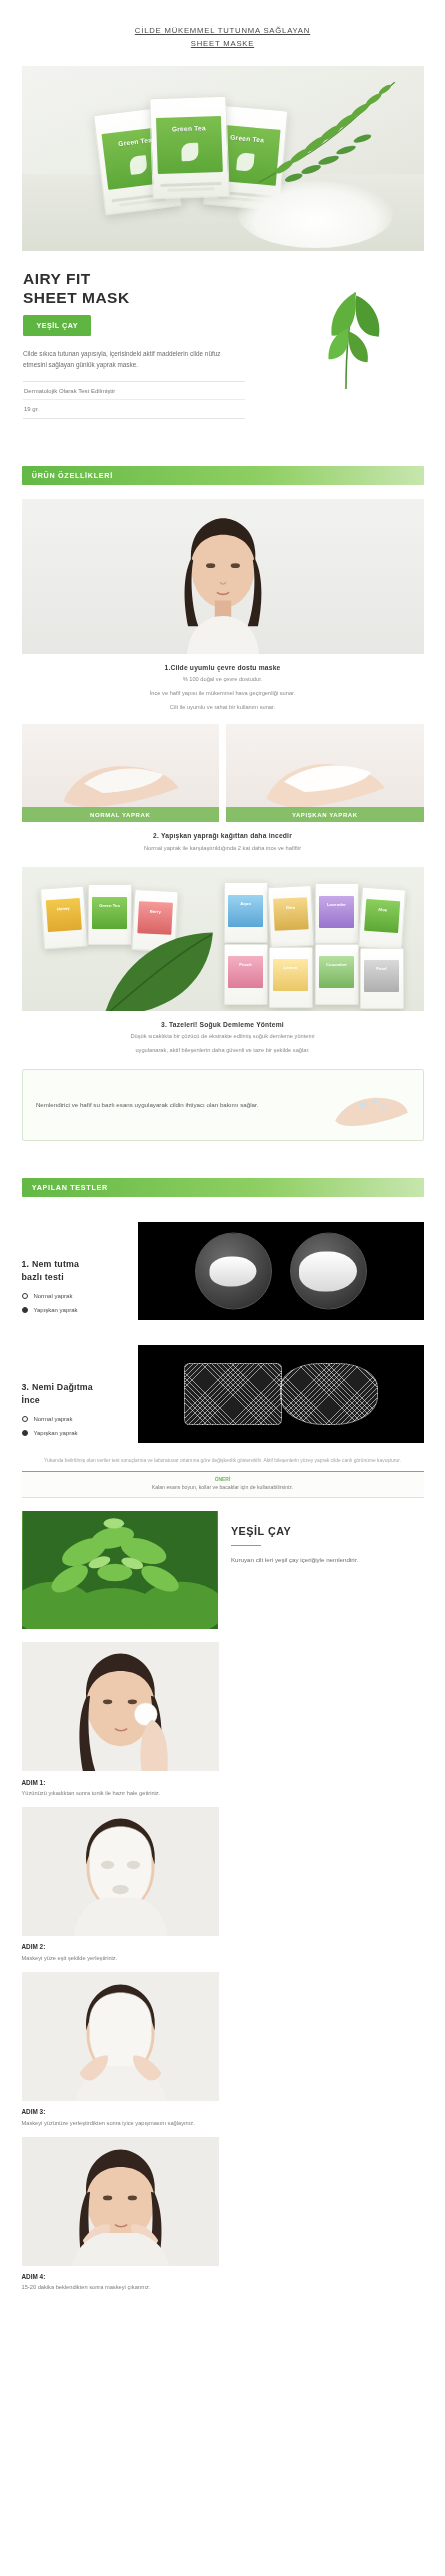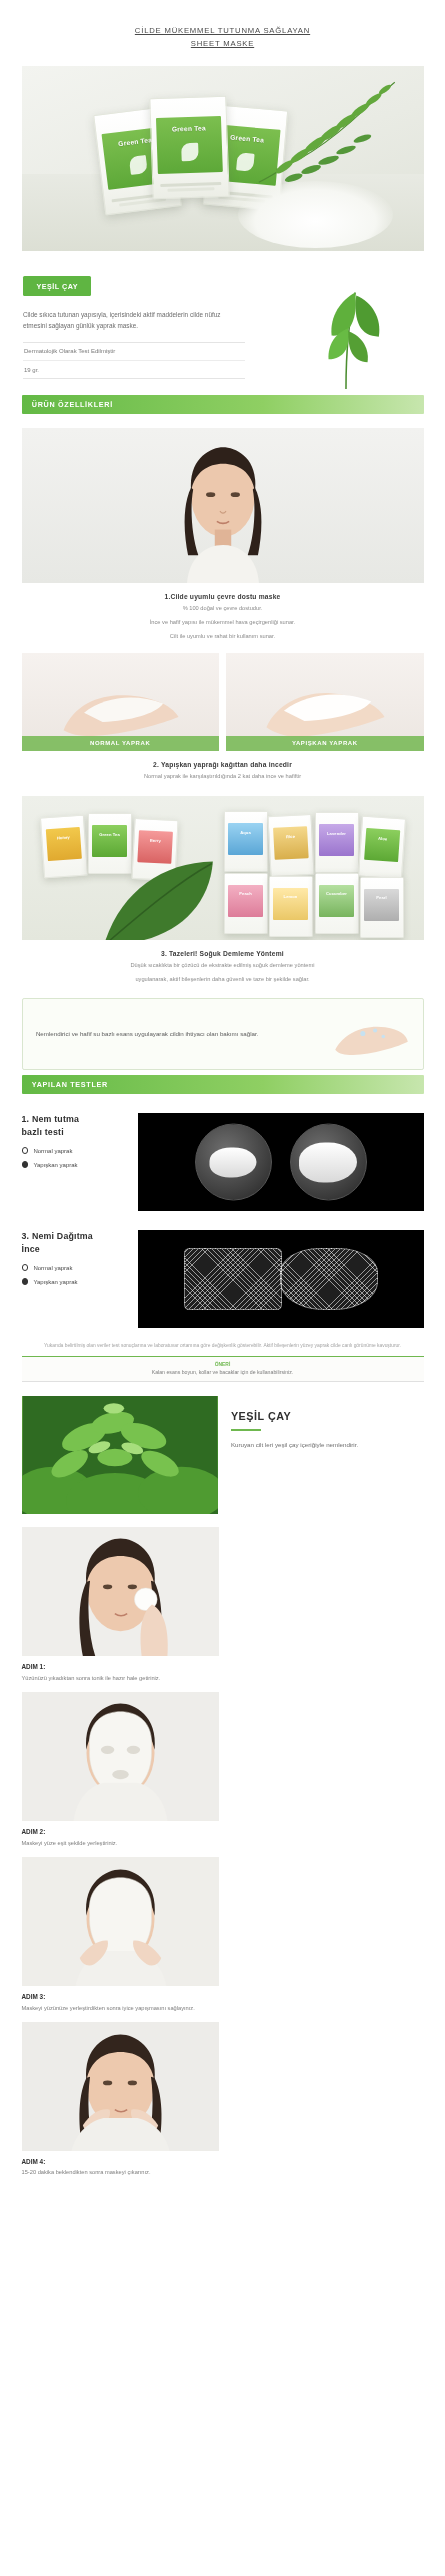--- a/index.html
+++ b/index.html
@@ -107,21 +107,21 @@
   }
   .meta-row .cell {
     font-size: 6px; color: #7a7a7a; padding: 5.7px 1px;
   }
   .meta-row .cell + .cell { border-top: 0.5px solid #ececec; }
   .tea-illo { position: absolute; right: 31px; top: 20.6px; width: 134px; height: 118px; }
 
   
   .sec-head {
     position: relative;
-    margin: 5px auto 0;
+    margin: 37px auto 0;
     width: 402px;
     height: 19.6px;
     background: linear-gradient(90deg,#63b945 0%, #8fcf63 60%, #c7e6ae 100%);
     border-radius: 1px;
     display: flex; align-items: center;
   }
   .sec-head span {
     color: #fff; font-size: 7.2px; font-weight: bold; letter-spacing: 0.7px;
     padding-left: 10.3px;
   }
@@ -195,21 +195,21 @@
   }
   .hl-box .txt { flex: 1; font-size: 6.2px; line-height: 10.3px; color: #5c5c5c; }
   .hl-box .ill { width: 77px; height: 47px; position: relative; }
 
   
   .test-block { width: 402px; margin: 13.4px auto 0; }
   .test-title {
     font-size: 8.8px; font-weight: bold; color: #2f2f2f;
     line-height: 13px; letter-spacing: 0.2px;
   }
-  .test-row { display: flex; gap: 13.4px; margin-top: 19px; align-items: flex-start; }
+  .test-row { display: flex; gap: 13.4px; margin-top: 25px; align-items: flex-end; }
   .legend { width: 103px; }
   .legend .li { display: flex; align-items: center; gap: 5.2px; margin-bottom: 7.2px; }
   .legend .dot { width: 6.7px; height: 6.7px; border-radius: 50%; border: 1px solid #333; background: #fff; }
   .legend .dot.fill { background: #333; }
   .legend .lt { font-size: 6px; color: #4a4a4a; }
   .test-img {
     flex: 1; height: 98px; background: #000; position: relative; overflow: hidden;
   }
   .test-img .dish {
     position: absolute; top: 50%; transform: translateY(-50%);
@@ -329,20 +329,24 @@
         <ellipse cx="122" cy="190" rx="20" ry="6.5" transform="rotate(-18 122 190)"></ellipse>
         <ellipse cx="156" cy="172" rx="21" ry="6.5" transform="rotate(-18 156 172)"></ellipse>
         <ellipse cx="190" cy="152" rx="20" ry="6" transform="rotate(-18 190 152)"></ellipse>
         <ellipse cx="222" cy="130" rx="18" ry="6" transform="rotate(-18 222 130)"></ellipse>
       </g>
     </svg>
     <div class="cream"></div>
   </div>
 
   <div class="title-wrap">
+    <h1>
+      <span>AIRY FIT</span><br>
+      <span>SHEET MASK</span>
+    </h1>
     <div class="badge">YEŞİL ÇAY</div>
 
     <div class="desc">
       <p>Cilde sıkıca tutunan yapısıyla, içerisindeki aktif maddelerin cilde nüfuz etmesini sağlayan günlük yaprak maske.</p>
     </div>
 
     <div class="meta-row">
       <div class="cell">Dermatolojik Olarak Test Edilmiştir</div>
       <div class="cell">19 gr.</div>
     </div>

